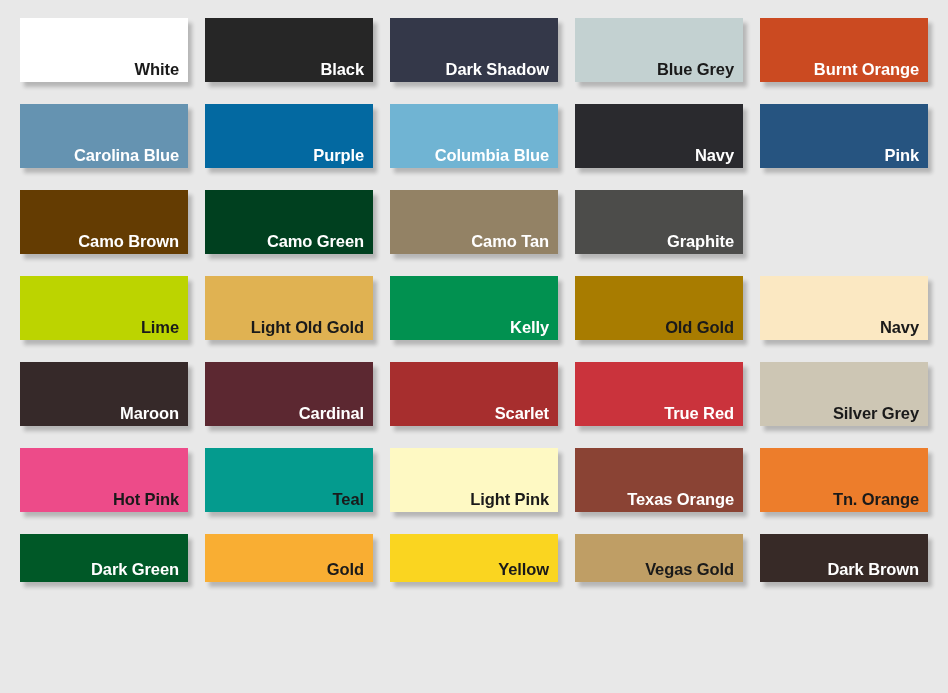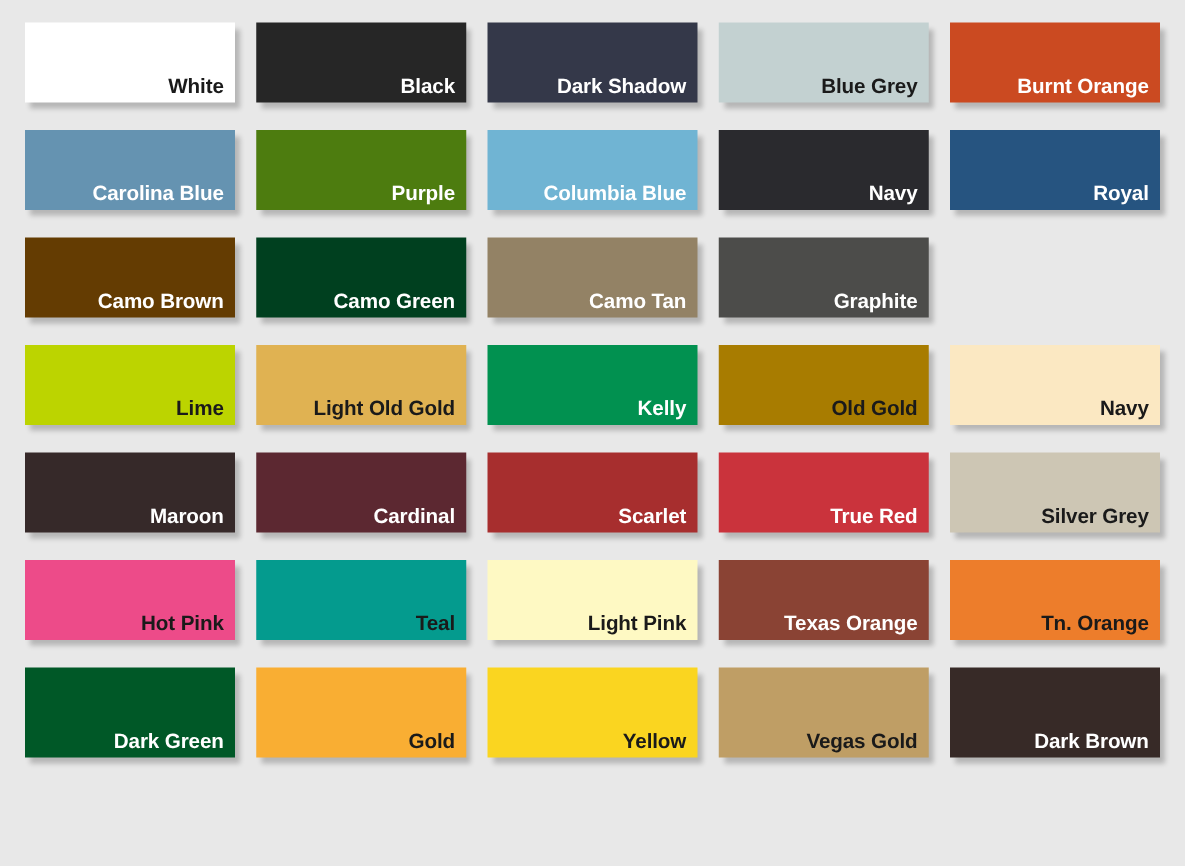--- a/index.html
+++ b/index.html
@@ -39,21 +39,21 @@
     height: 64px;
     box-sizing: border-box;
     display: flex;
     align-items: flex-end;
     justify-content: flex-end;
     padding: 0 9px 4px 0;
     box-shadow: 4px 5px 4px rgba(0, 0, 0, 0.22);
   }
 
   .swatch-row.last-row .swatch {
-    height: 72px;
+    height: 48px;
   }
 
   .swatch-label {
     font-size: 16.5px;
     font-weight: bold;
     line-height: 1.1;
     letter-spacing: -0.1px;
     white-space: nowrap;
     font-stretch: condensed;
   }
@@ -84,31 +84,31 @@
         <span class="swatch-label">Blue Grey</span>
       </div>
       <div class="swatch light-text" style="background: rgb(203, 74, 33);">
         <span class="swatch-label">Burnt Orange</span>
       </div>
     </div>
     <div class="swatch-row">
       <div class="swatch light-text" style="background: rgb(101, 147, 177);">
         <span class="swatch-label">Carolina Blue</span>
       </div>
-      <div class="swatch light-text" style="background: #4d7c0f;">
+      <div class="swatch light-text" style="background: #0369a1;">
         <span class="swatch-label">Purple</span>
       </div>
       <div class="swatch light-text" style="background: rgb(112, 180, 211);">
         <span class="swatch-label">Columbia Blue</span>
       </div>
       <div class="swatch light-text" style="background: rgb(42, 42, 46);">
         <span class="swatch-label">Navy</span>
       </div>
       <div class="swatch light-text" style="background: rgb(38, 84, 128);">
-        <span class="swatch-label">Royal</span>
+        <span class="swatch-label">Pink</span>
       </div>
     </div>
     <div class="swatch-row">
       <div class="swatch light-text" style="background: rgb(100, 60, 2);">
         <span class="swatch-label">Camo Brown</span>
       </div>
       <div class="swatch light-text" style="background: rgb(0, 64, 31);">
         <span class="swatch-label">Camo Green</span>
       </div>
       <div class="swatch light-text" style="background: rgb(147, 130, 101);">

